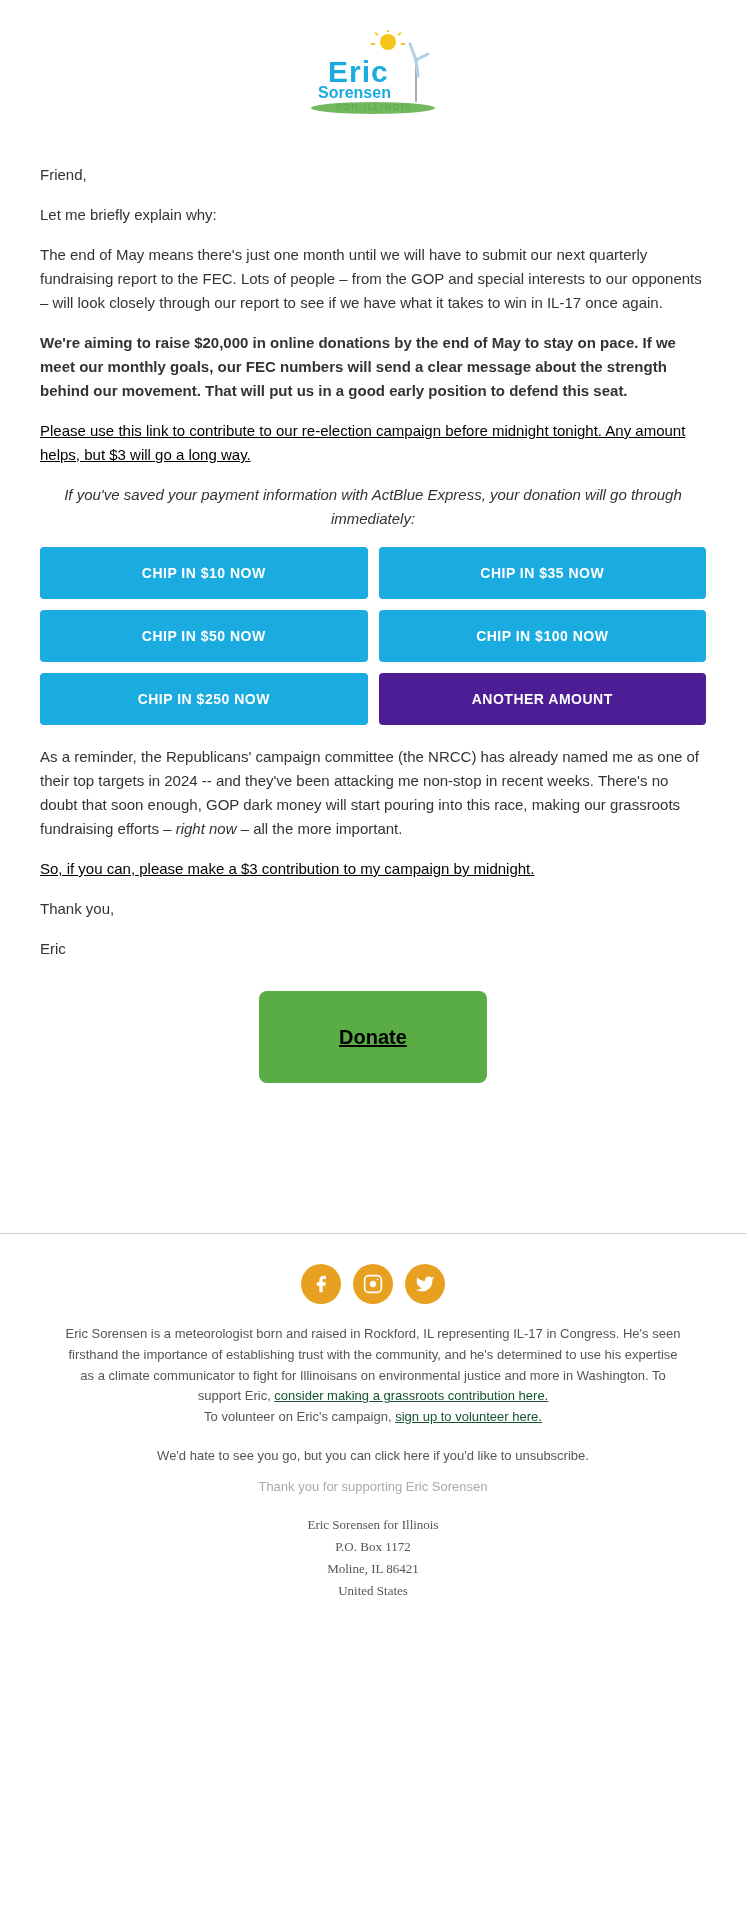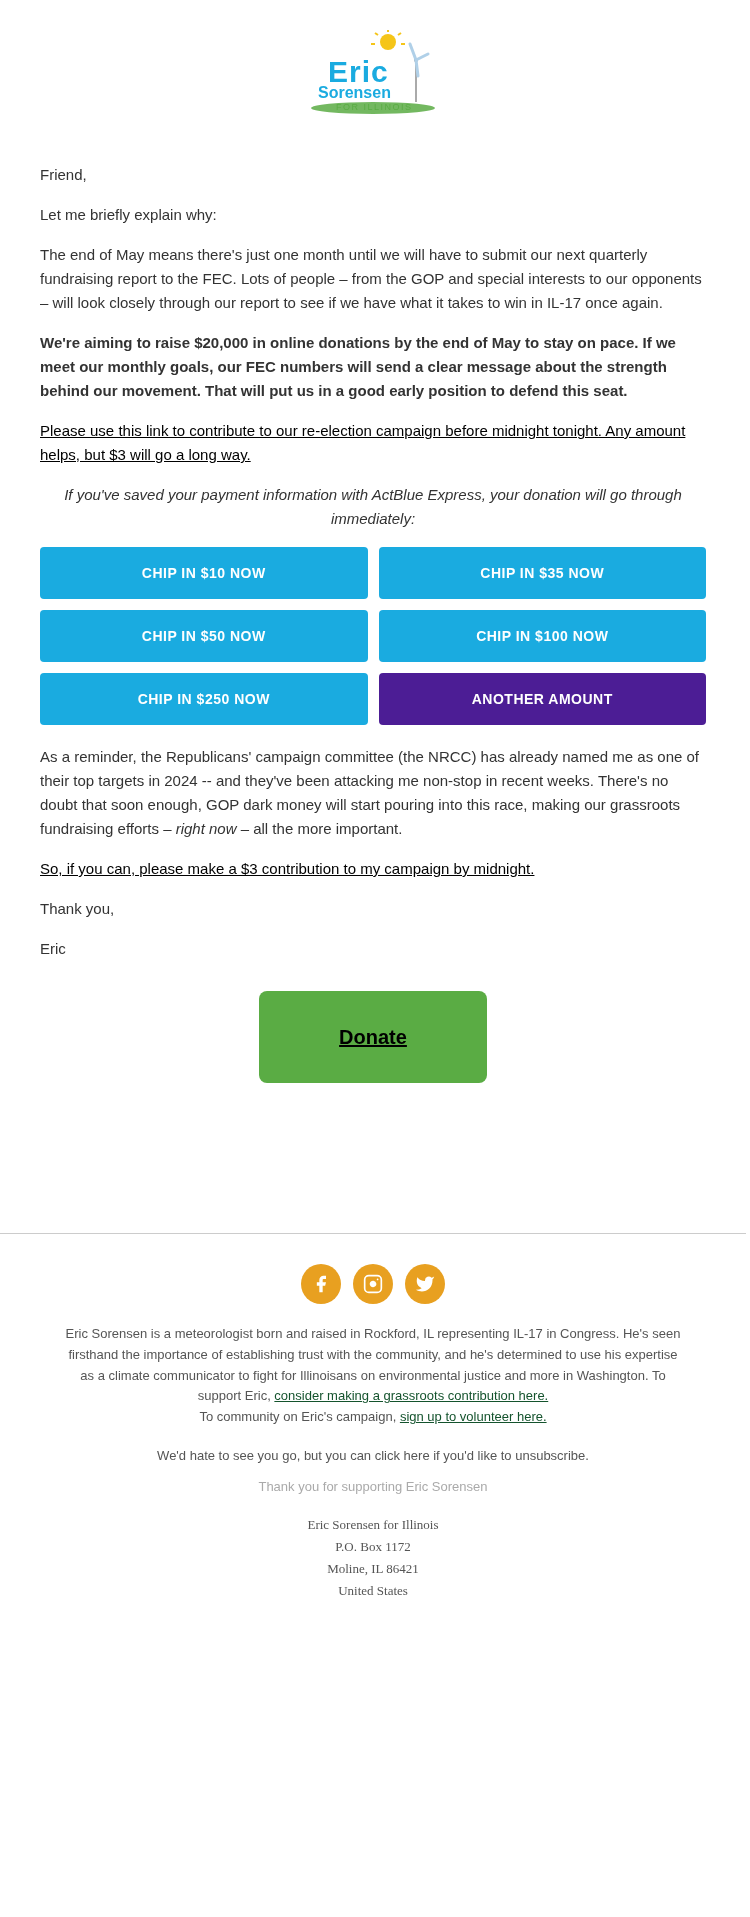--- a/index.html
+++ b/index.html
@@ -276,21 +276,21 @@
       </a>
       <a href="#" class="social-icon">
         <svg width="20" height="20" viewBox="0 0 24 24" fill="white">
             <path d="M23 3a10.9 10.9 0 0 1-3.14 1.53 4.48 4.48 0 0 0-7.86 3v1A10.66 10.66 0 0 1 3 4s-4 9 5 13a11.64 11.64 0 0 1-7 2c9 5 20 0 20-11.5a4.5 4.5 0 0 0-.08-.83A7.72 7.72 0 0 0 23 3z"></path>
           </svg>
       </a>
     </div>
 
     <p class="footer-bio">
       <span>Eric Sorensen is a meteorologist born and raised in Rockford, IL representing IL-17 in Congress. He's seen firsthand the importance of establishing trust with the community, and he's determined to use his expertise as a climate communicator to fight for Illinoisans on environmental justice and more in Washington. To support Eric, </span><a href="#">consider making a grassroots contribution here.</a><br>
-      <span>To community on Eric's campaign,</span> <a href="#">sign up to volunteer here.</a>
+      <span>To volunteer on Eric's campaign,</span> <a href="#">sign up to volunteer here.</a>
     </p>
 
     <p class="footer-unsub">
       <a href="#" style="color:#555;text-decoration:none;text-align:center;">We'd hate to see you go, but you can click here if you'd like to unsubscribe.</a>
     </p>
 
     <p class="footer-thanks">Thank you for supporting Eric Sorensen</p>
 
     <div class="footer-address">
       <div>Eric Sorensen for Illinois</div>

